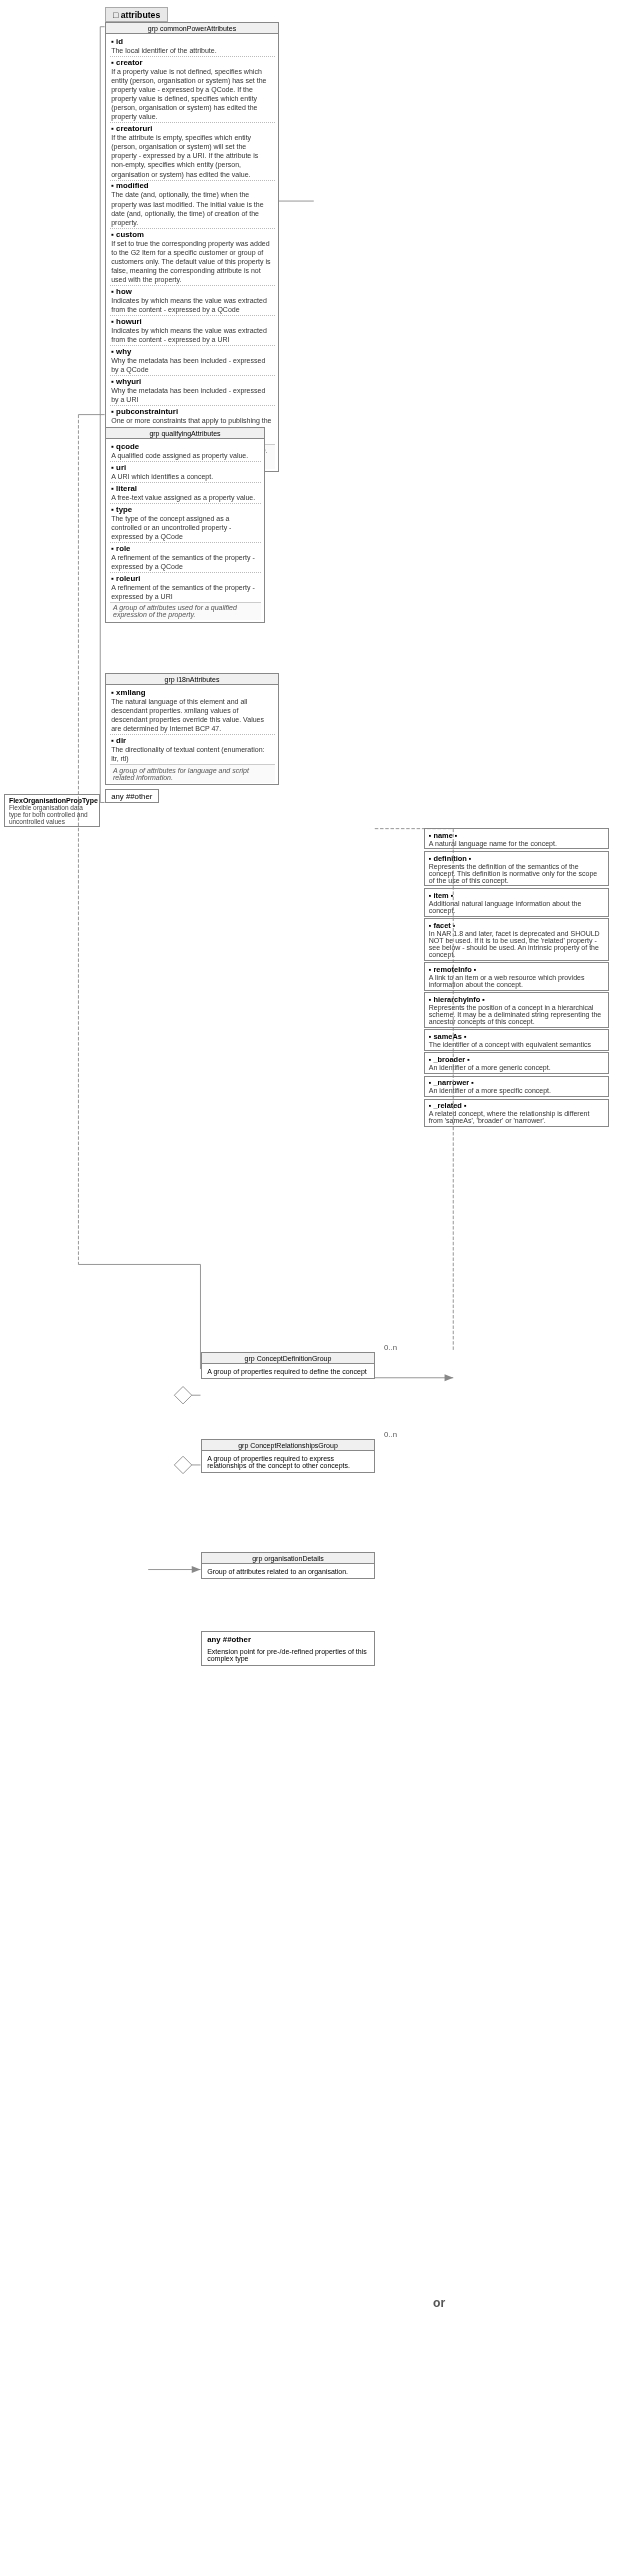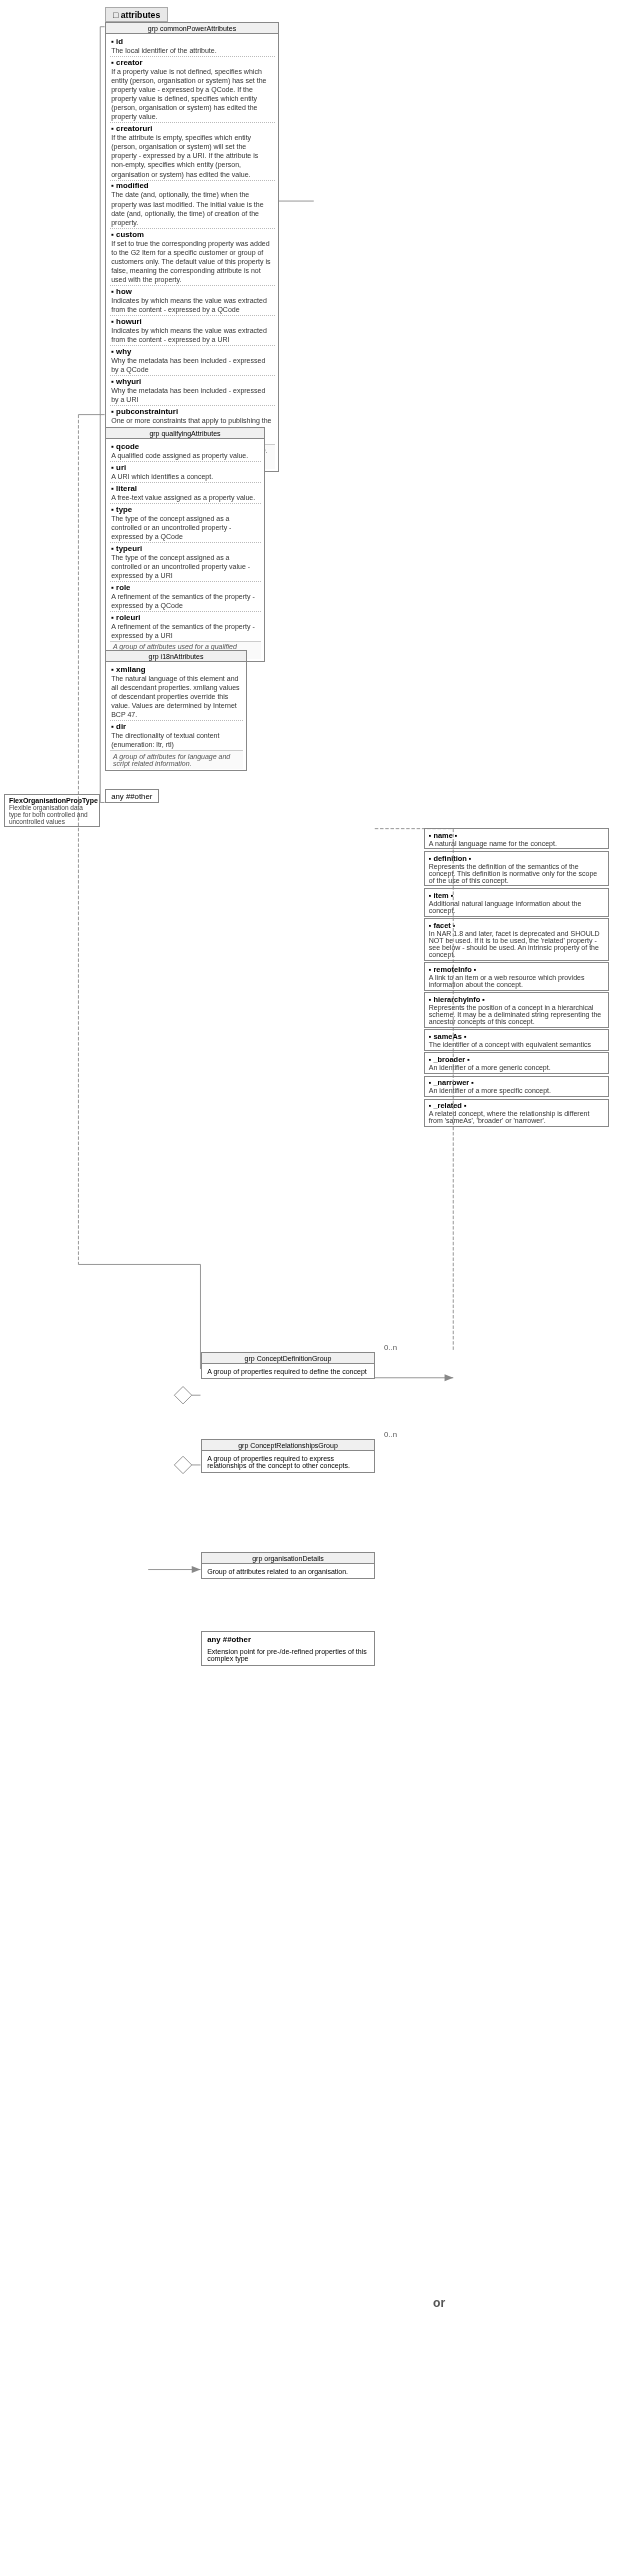--- a/index.html
+++ b/index.html
@@ -212,37 +212,33 @@
       </div>
       <div class="attr-item">
         <div class="attr-name">▪ literal</div>
         <div class="attr-desc">A free-text value assigned as a property value.</div>
       </div>
       <div class="attr-item">
         <div class="attr-name">▪ type</div>
         <div class="attr-desc">The type of the concept assigned as a controlled or an uncontrolled property - expressed by a QCode</div>
       </div>
       <div class="attr-item">
-        <div class="attr-name">▪ typeuri</div>
-        <div class="attr-desc">The type of the concept assigned as a controlled or an uncontrolled property value - expressed by a URI</div>
-      </div>
-      <div class="attr-item">
         <div class="attr-name">▪ role</div>
         <div class="attr-desc">A refinement of the semantics of the property - expressed by a QCode</div>
       </div>
       <div class="attr-item">
         <div class="attr-name">▪ roleuri</div>
         <div class="attr-desc">A refinement of the semantics of the property - expressed by a URI</div>
       </div>
 
       <div class="section-label">A group of attributes used for a qualified expression of the property.</div>
     </div>
   </div>
 
-  <div class="uml-box" style="left:105px; top:650px; width:142px;">
+  <div class="uml-box" style="left:105px; top:673px; width:174px;">
     <div class="uml-box-header">
       <span class="stereotype">grp i18nAttributes</span>
     </div>
     <div class="uml-box-body">
       <div class="attr-item">
         <div class="attr-name">▪ xmllang</div>
         <div class="attr-desc">The natural language of this element and all descendant properties. xmllang values of descendant properties override this value. Values are determined by Internet BCP 47.</div>
       </div>
       <div class="attr-item">
         <div class="attr-name">▪ dir</div>

